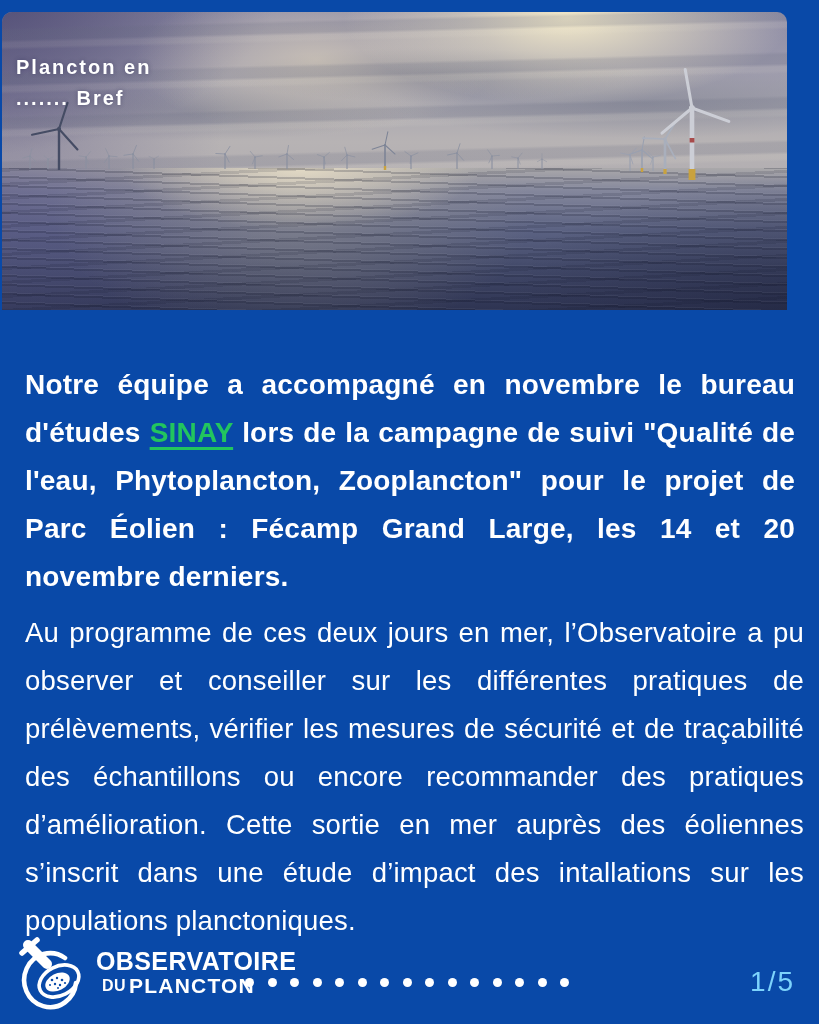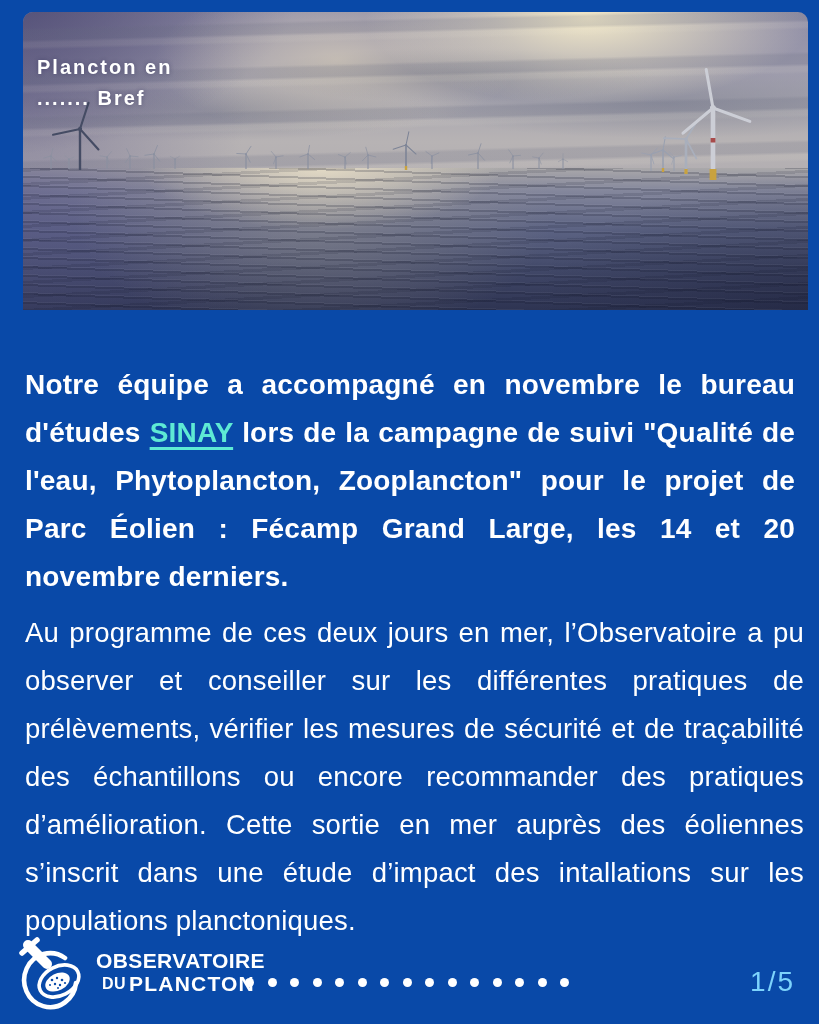--- a/index.html
+++ b/index.html
@@ -2,21 +2,21 @@
 <html><head>
 <meta charset="utf-8">
 <style>
   html,body{margin:0;padding:0;}
   body{
     width:819px;height:1024px;position:relative;overflow:hidden;
     background:#0949a8;
     font-family:"Liberation Sans",sans-serif;color:#fff;
   }
   
-  .photo{position:absolute;left:23px;top:12px;width:785px;height:342px;overflow:hidden;border-radius:10px;}
+  .photo{position:absolute;left:2px;top:12px;width:785px;height:342px;overflow:hidden;border-radius:10px;}
   .sky{
     position:absolute;left:0;top:0;width:100%;height:158px;
     background:
       radial-gradient(ellipse 310px 120px at 72% 4%, rgba(248,238,203,.95), rgba(248,238,203,0) 72%),
       radial-gradient(ellipse 260px 110px at 40% 30%, rgba(240,226,192,.5), rgba(240,226,192,0) 70%),
       radial-gradient(ellipse 430px 230px at -6% -18%, rgba(72,68,110,.95), rgba(72,68,110,0) 75%),
       radial-gradient(ellipse 300px 260px at 0% 55%, rgba(100,96,138,.55), rgba(100,96,138,0) 75%),
       radial-gradient(ellipse 280px 38px at 55% 40%, rgba(104,108,128,.55), rgba(104,108,128,0) 72%),
       radial-gradient(ellipse 360px 48px at 82% 58%, rgba(118,122,140,.5), rgba(118,122,140,0) 72%),
       radial-gradient(ellipse 300px 42px at 25% 62%, rgba(112,114,132,.45), rgba(112,114,132,0) 72%),
@@ -49,30 +49,30 @@
     position:absolute;left:14px;top:40px;line-height:1.55;
     font-weight:700;font-size:20px;letter-spacing:2px;color:#fff;
     text-shadow:0 0 4px rgba(40,40,80,.45);
   }
   
   .intro{
     position:absolute;left:25px;right:24px;top:333px;
     font-size:28px;font-weight:700;line-height:48px;
     text-align:justify;letter-spacing:.2px;
   }
-  .intro .sinay{text-decoration:underline;text-underline-offset:5px;text-decoration-thickness:3px;color:#5eead4;}
+  .intro .sinay{text-decoration:underline;text-underline-offset:5px;text-decoration-thickness:3px;color:#22c55e;}
   .bodytext{
     position:absolute;left:25px;right:15px;top:581px;
     font-size:27.5px;font-weight:400;line-height:48px;
     text-align:justify;letter-spacing:.2px;
   }
   
   .footer-logo{position:absolute;left:14px;top:936px;display:flex;align-items:center;gap:8px;}
   .org-text{line-height:1.08;white-space:nowrap;}
-  .org-line1{font-size:21px;font-weight:700;letter-spacing:.4px;}
+  .org-line1{font-size:25px;font-weight:700;letter-spacing:.4px;}
   .org-line2{font-size:21px;font-weight:700;letter-spacing:1.2px;padding-left:6px;}
   .org-du{font-size:16px;font-weight:700;vertical-align:2px;letter-spacing:.5px;padding-right:3px;}
   .dots{position:absolute;left:245px;top:978px;display:flex;gap:13.5px;}
   .dot{width:9px;height:9px;border-radius:50%;background:#fff;display:inline-block;}
   .page-num{
     position:absolute;right:24px;top:966px;
     font-size:28px;font-weight:300;letter-spacing:2px;color:#7dd3fc;
     font-family:"Liberation Sans",sans-serif;
   }
 </style>

